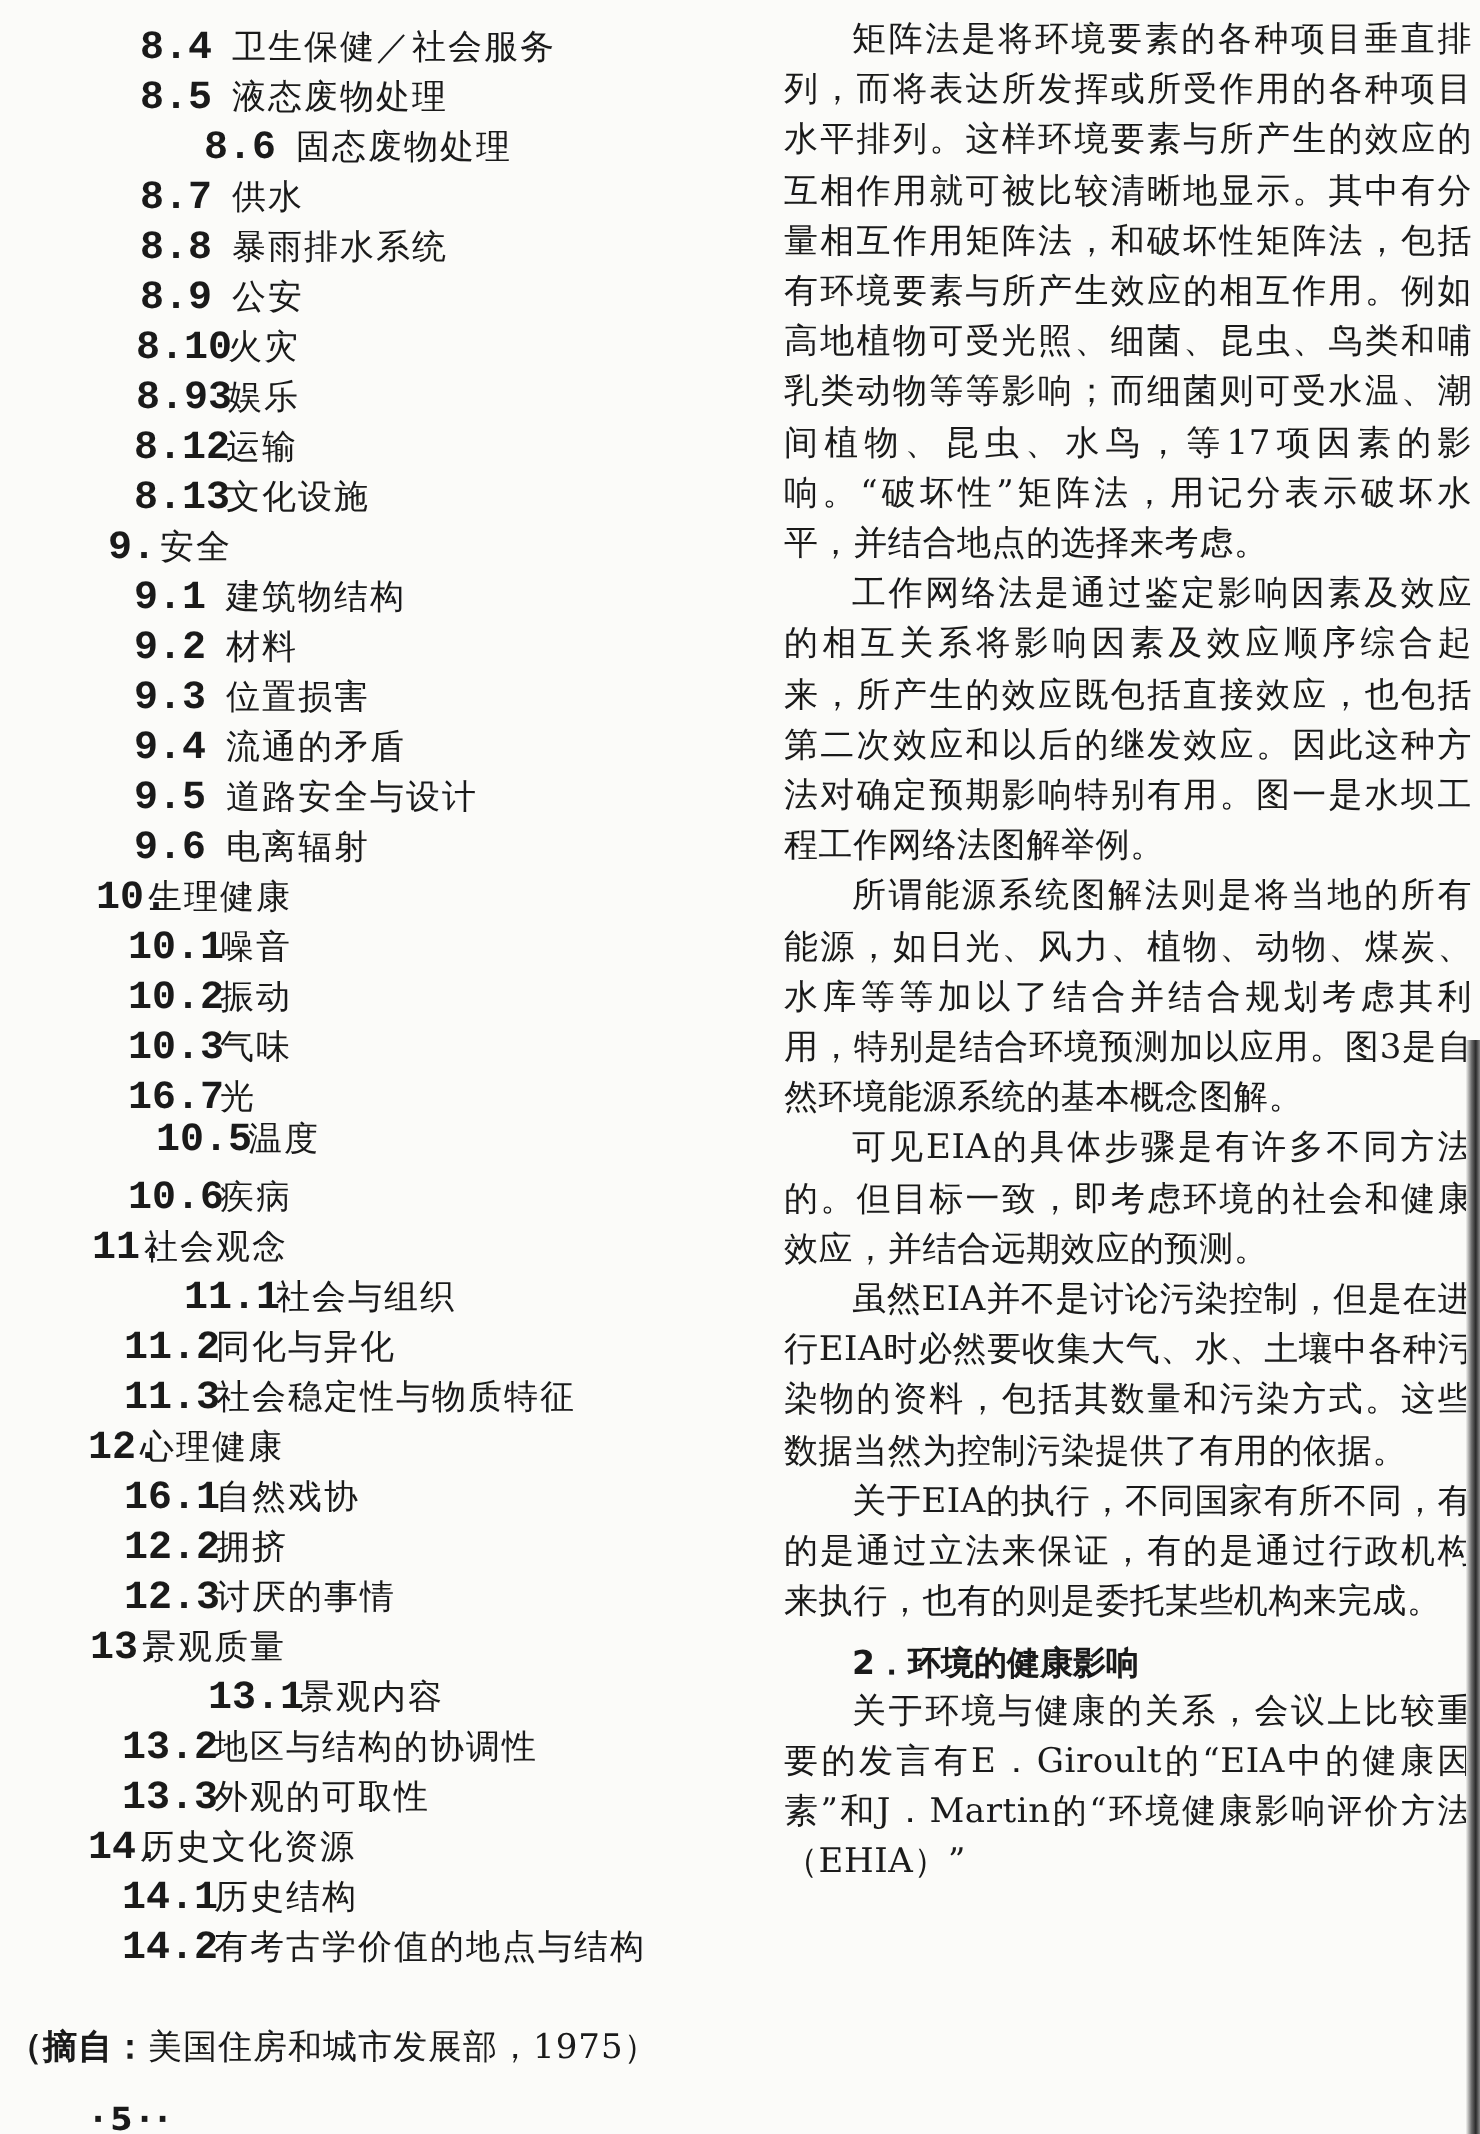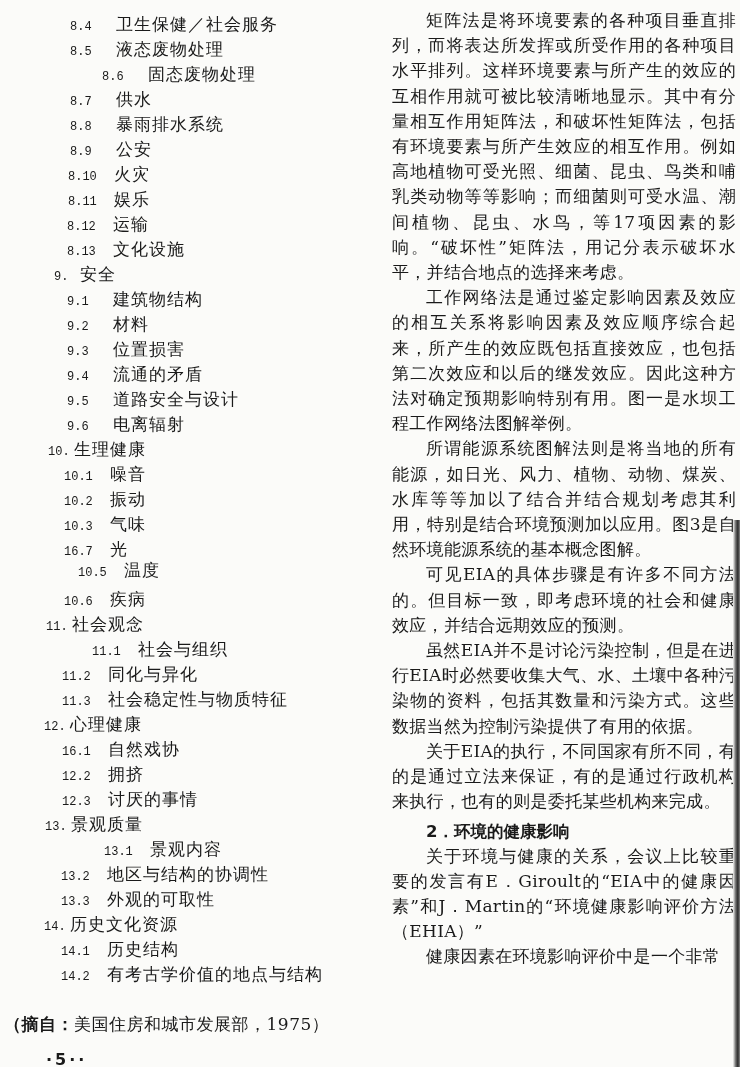--- a/index.html
+++ b/index.html
@@ -10,21 +10,21 @@
     position: relative;
   }
   .page { position: absolute; inset: 0; }
   .left-col { position: absolute; left: 0; top: 0; width: 370px; }
   .toc-line {
     position: absolute; white-space: nowrap;
     font-size: 17px; line-height: 24px; height: 24px;
   }
   .toc-line .num {
     display: inline-block; font-family: "Liberation Mono", "DejaVu Sans Mono", monospace;
-    font-weight: normal; font-size: 12px;
+    font-weight: bold; font-size: 20px;
   }
   .toc-line .num.lvl2 { width: 46px; }
   .toc-line .num.lvl1 { width: 26px; }
   .toc-line .txt { letter-spacing: 1px; }
   .source-line {
     position: absolute; left: 4px; top: 1012px; white-space: nowrap;
     font-size: 17px; line-height: 24px; letter-spacing: 0.5px;
   }
   .source-line b { font-family: "DejaVu Sans", sans-serif; }
   .page-num {
@@ -54,21 +54,21 @@
 <div class="page">
 
   <div class="left-col" id="toc">
       <div class="toc-line" style="top: 12px; left: 70px;"><span class="num lvl2">8.4</span><span class="txt">卫生保健／社会服务</span></div>
       <div class="toc-line" style="top: 37px; left: 70px;"><span class="num lvl2">8.5</span><span class="txt">液态废物处理</span></div>
       <div class="toc-line" style="top: 62px; left: 70px; margin-left: 32px;"><span class="num lvl2">8.6</span><span class="txt">固态废物处理</span></div>
       <div class="toc-line" style="top: 87px; left: 70px;"><span class="num lvl2">8.7</span><span class="txt">供水</span></div>
       <div class="toc-line" style="top: 112px; left: 70px;"><span class="num lvl2">8.8</span><span class="txt">暴雨排水系统</span></div>
       <div class="toc-line" style="top: 137px; left: 70px;"><span class="num lvl2">8.9</span><span class="txt">公安</span></div>
       <div class="toc-line" style="top: 162px; left: 68px;"><span class="num lvl2">8.10</span><span class="txt">火灾</span></div>
-      <div class="toc-line" style="top: 187px; left: 68px;"><span class="num lvl2">8.11</span><span class="txt">娱乐</span></div>
+      <div class="toc-line" style="top: 187px; left: 68px;"><span class="num lvl2">8.93</span><span class="txt">娱乐</span></div>
       <div class="toc-line" style="top: 212px; left: 67px;"><span class="num lvl2">8.12</span><span class="txt">运输</span></div>
       <div class="toc-line" style="top: 237px; left: 67px;"><span class="num lvl2">8.13</span><span class="txt">文化设施</span></div>
       <div class="toc-line" style="top: 262px; left: 54px;"><span class="num lvl1">9.</span><span class="txt">安全</span></div>
       <div class="toc-line" style="top: 287px; left: 67px;"><span class="num lvl2">9.1</span><span class="txt">建筑物结构</span></div>
       <div class="toc-line" style="top: 312px; left: 67px;"><span class="num lvl2">9.2</span><span class="txt">材料</span></div>
       <div class="toc-line" style="top: 337px; left: 67px;"><span class="num lvl2">9.3</span><span class="txt">位置损害</span></div>
       <div class="toc-line" style="top: 362px; left: 67px;"><span class="num lvl2">9.4</span><span class="txt">流通的矛盾</span></div>
       <div class="toc-line" style="top: 387px; left: 67px;"><span class="num lvl2">9.5</span><span class="txt">道路安全与设计</span></div>
       <div class="toc-line" style="top: 412px; left: 67px;"><span class="num lvl2">9.6</span><span class="txt">电离辐射</span></div>
       <div class="toc-line" style="top: 437px; left: 48px;"><span class="num lvl1">10.</span><span class="txt">生理健康</span></div>
@@ -103,17 +103,16 @@
 
   <div class="right-col">
     <p class="para indent">矩阵法是将环境要素的各种项目垂直排列，而将表达所发挥或所受作用的各种项目水平排列。这样环境要素与所产生的效应的互相作用就可被比较清晰地显示。其中有分量相互作用矩阵法，和破坏性矩阵法，包括有环境要素与所产生效应的相互作用。例如高地植物可受光照、细菌、昆虫、鸟类和哺乳类动物等等影响；而细菌则可受水温、潮间植物、昆虫、水鸟，等17项因素的影响。“破坏性”矩阵法，用记分表示破坏水平，并结合地点的选择来考虑。</p>
     <p class="para indent">工作网络法是通过鉴定影响因素及效应的相互关系将影响因素及效应顺序综合起来，所产生的效应既包括直接效应，也包括第二次效应和以后的继发效应。因此这种方法对确定预期影响特别有用。图一是水坝工程工作网络法图解举例。</p>
     <p class="para indent">所谓能源系统图解法则是将当地的所有能源，如日光、风力、植物、动物、煤炭、水库等等加以了结合并结合规划考虑其利用，特别是结合环境预测加以应用。图3是自然环境能源系统的基本概念图解。</p>
     <p class="para indent">可见EIA的具体步骤是有许多不同方法的。但目标一致，即考虑环境的社会和健康效应，并结合远期效应的预测。</p>
     <p class="para indent">虽然EIA并不是讨论污染控制，但是在进行EIA时必然要收集大气、水、土壤中各种污染物的资料，包括其数量和污染方式。这些数据当然为控制污染提供了有用的依据。</p>
     <p class="para indent">关于EIA的执行，不同国家有所不同，有的是通过立法来保证，有的是通过行政机构来执行，也有的则是委托某些机构来完成。</p>
     <div class="section-heading">2．环境的健康影响</div>
     <p class="para indent">关于环境与健康的关系，会议上比较重要的发言有E．Giroult的“EIA中的健康因素”和J．Martin的“环境健康影响评价方法（EHIA）”</p>
-    <p class="para indent">健康因素在环境影响评价中是一个非常</p>
   </div>
 
   <div class="edge"></div>
 </div>
 
 </body></html>

